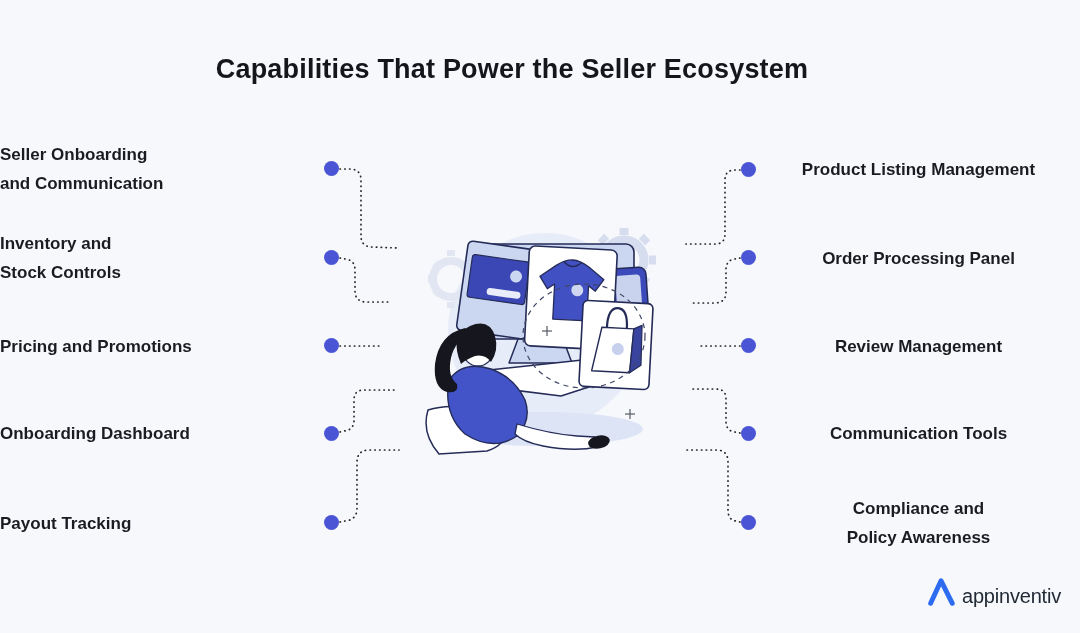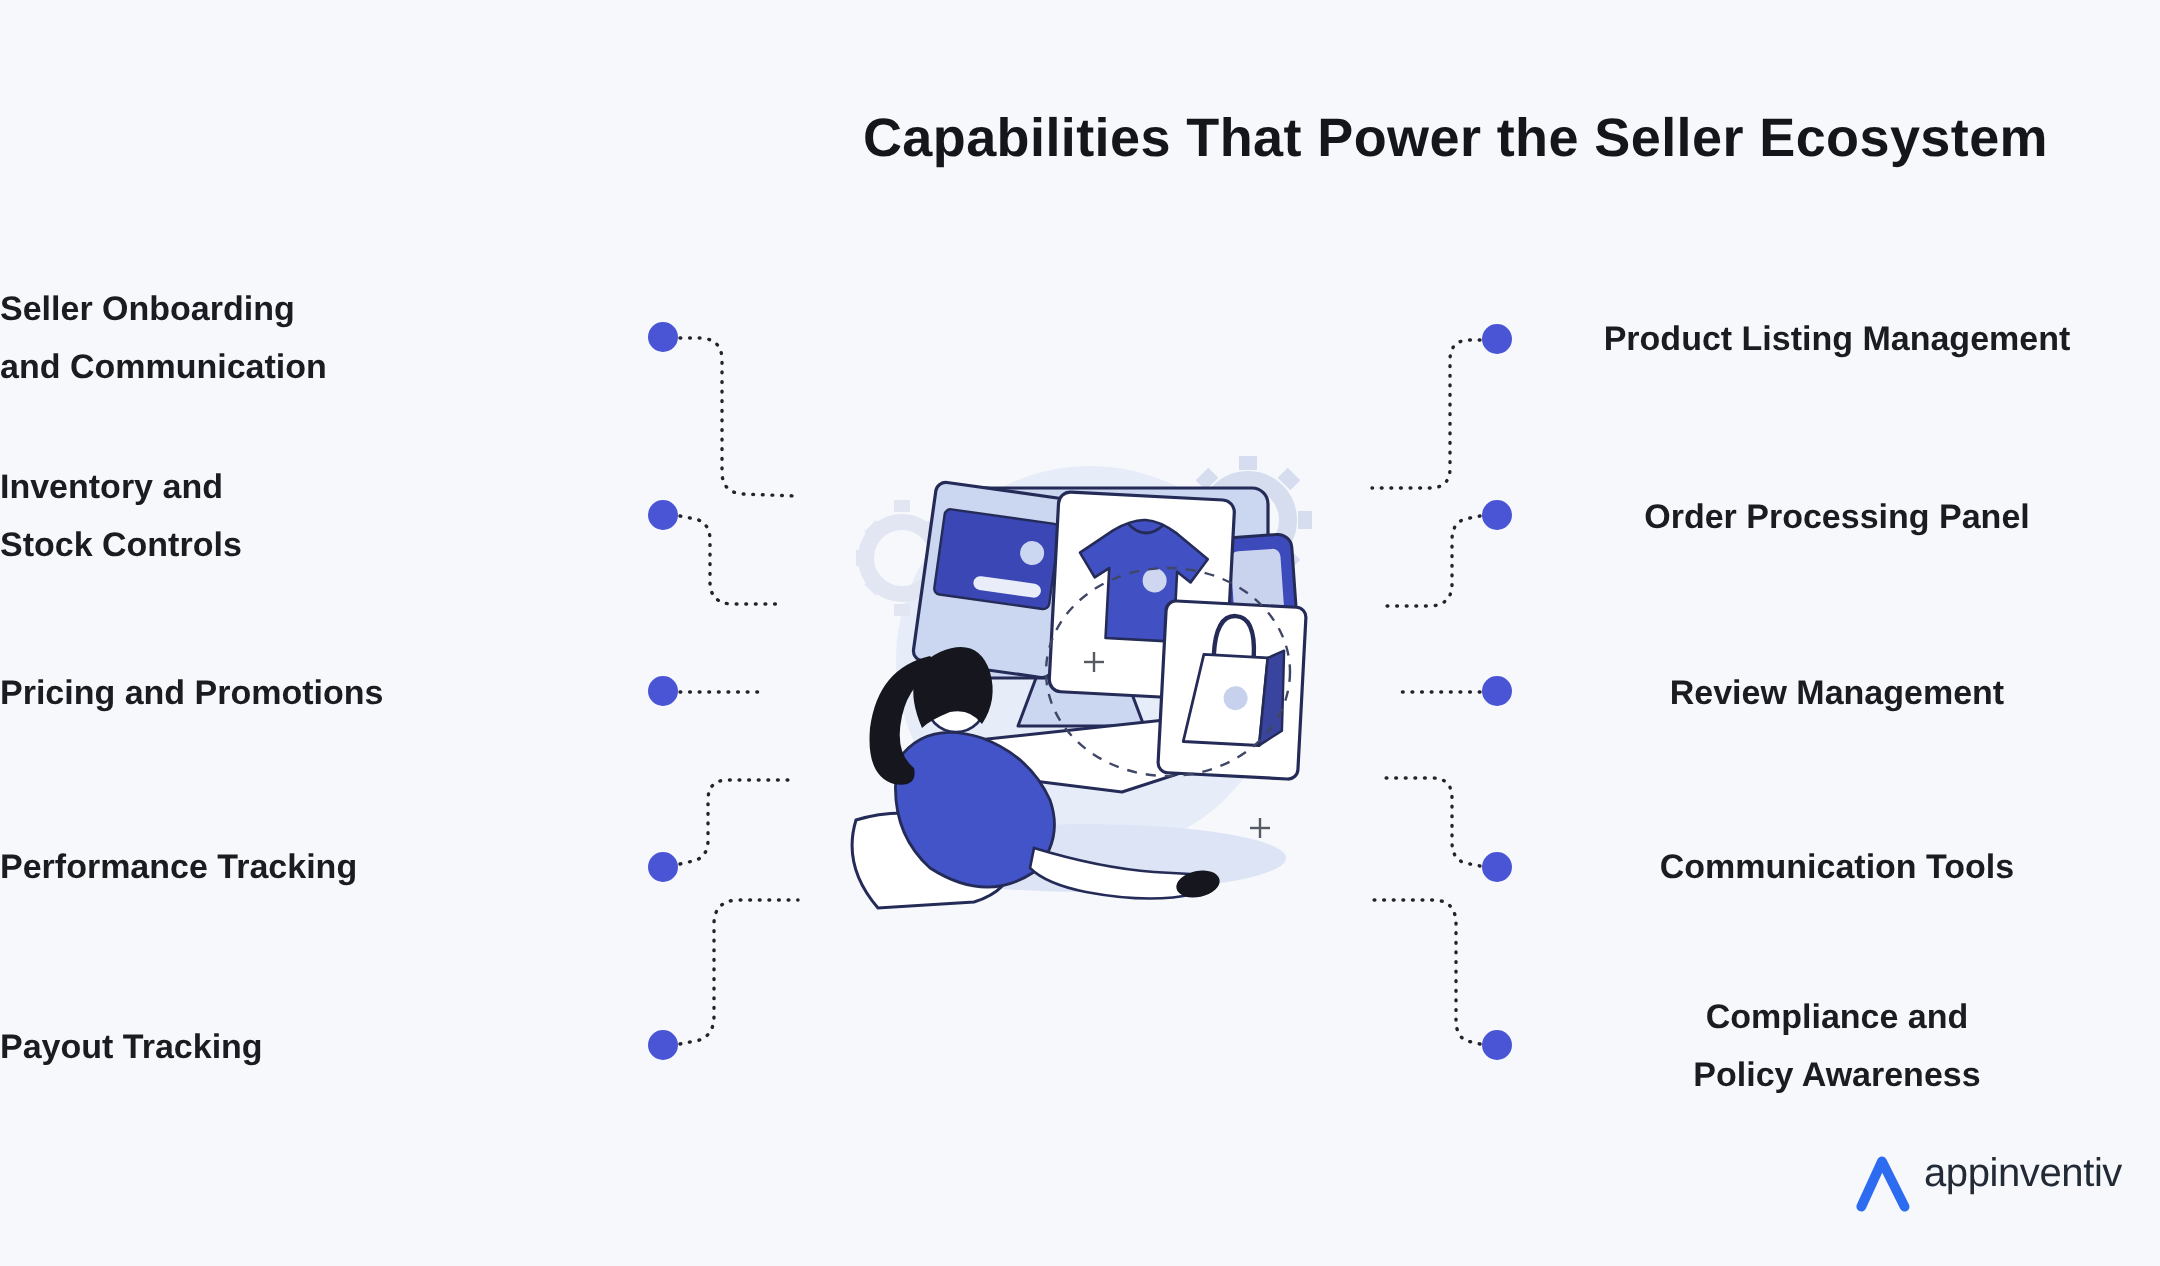--- a/index.html
+++ b/index.html
@@ -2,37 +2,37 @@
 <html><head>
 <meta charset="utf-8">
 <style>
   html,body{margin:0;padding:0;background:#eef0f6;}
   .canvas{
     position:relative;width:1080px;height:633px;margin:0 auto;
     background:#f7f8fc;overflow:hidden;
     font-family:"Liberation Sans", sans-serif;
   }
   .title{
-    position:absolute;top:54px;left:0;width:1024px;text-align:right;
+    position:absolute;top:54px;left:0;width:1024px;text-align:center;
     font-size:27px;font-weight:700;color:#15161b;letter-spacing:.2px;margin:0;
   }
   .cap{
     position:absolute;font-size:17px;font-weight:700;color:#1b1c21;
     line-height:29px;
   }
   .cap.left{left:0;width:301px;text-align:left;}
   .cap.right{left:771px;width:295px;text-align:center;}
   .dot{
     position:absolute;width:15px;height:15px;border-radius:50%;
     background:#4a55d5;
   }
   .connectors{position:absolute;left:0;top:0;pointer-events:none;}
   .illo{position:absolute;left:425px;top:218px;}
   .logo{
-    position:absolute;left:925px;top:576px;display:flex;align-items:flex-start;gap:5px;
+    position:absolute;left:925px;top:576px;display:flex;align-items:flex-end;gap:5px;
   }
   .logo-text{
     font-size:20px;font-weight:500;color:#222a35;letter-spacing:-.2px;
   }
 </style>
 </head>
 <body>
 
 <div class="canvas">
 
@@ -69,21 +69,21 @@
     <div>and Communication</div>
   </div>
   <div class="cap left" style="top:229px">
     <div>Inventory and</div>
     <div>Stock Controls</div>
   </div>
   <div class="cap left" style="top:332px">
     <div>Pricing and Promotions</div>
   </div>
   <div class="cap left" style="top:419px">
-    <div>Performance Tracking</div>
+    <div>Onboarding Dashboard</div>
   </div>
   <div class="cap left" style="top:509px">
     <div>Payout Tracking</div>
   </div>
 
   <div class="cap right" style="top:155px">
     <div>Product Listing Management</div>
   </div>
   <div class="cap right" style="top:244px">
     <div>Order Processing Panel</div>

